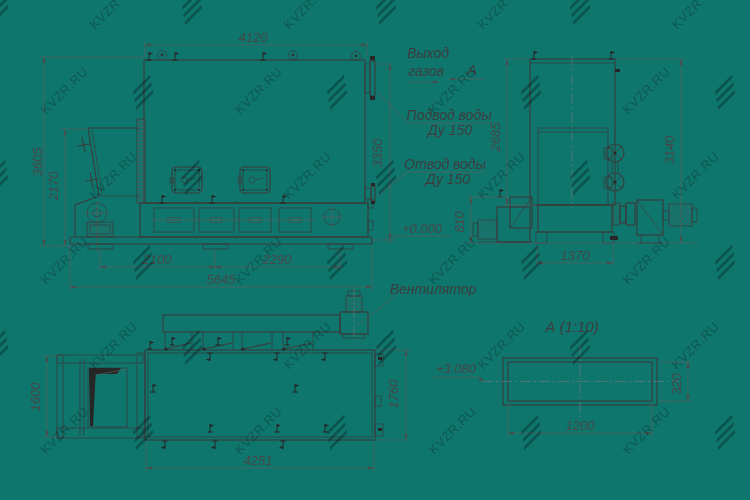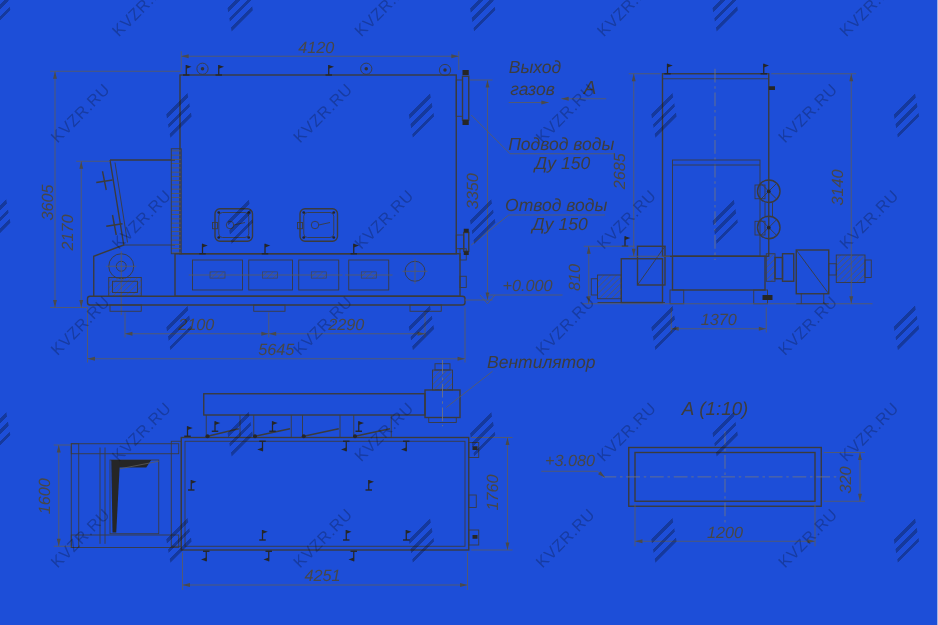--- a/index.html
+++ b/index.html
@@ -1,17 +1,17 @@
 <!DOCTYPE html>
 <html><head>
 <meta charset="utf-8">
 <style>
   html,body{margin:0;padding:0;background:#e8e8e8;}
   .stage{
-    position:relative;width:750px;height:500px;background:#1d4ed8;
+    position:relative;width:750px;height:500px;background:#0f766e;
     overflow:hidden;font-family:"Liberation Sans","DejaVu Sans",sans-serif;
   }
   svg{position:absolute;left:0;top:0;z-index:1;}
   
   .o  {fill:none;stroke:#3b3b3b;stroke-width:1.1;}
   .o2 {fill:none;stroke:#3b3b3b;stroke-width:0.7;}
   .t  {fill:none;stroke:#5c5c5c;stroke-width:0.65;}
   .cl {fill:none;stroke:#7a7a7a;stroke-width:0.6;stroke-dasharray:11 3 2 3;}
   .blk{fill:#262626;stroke:none;}
   

